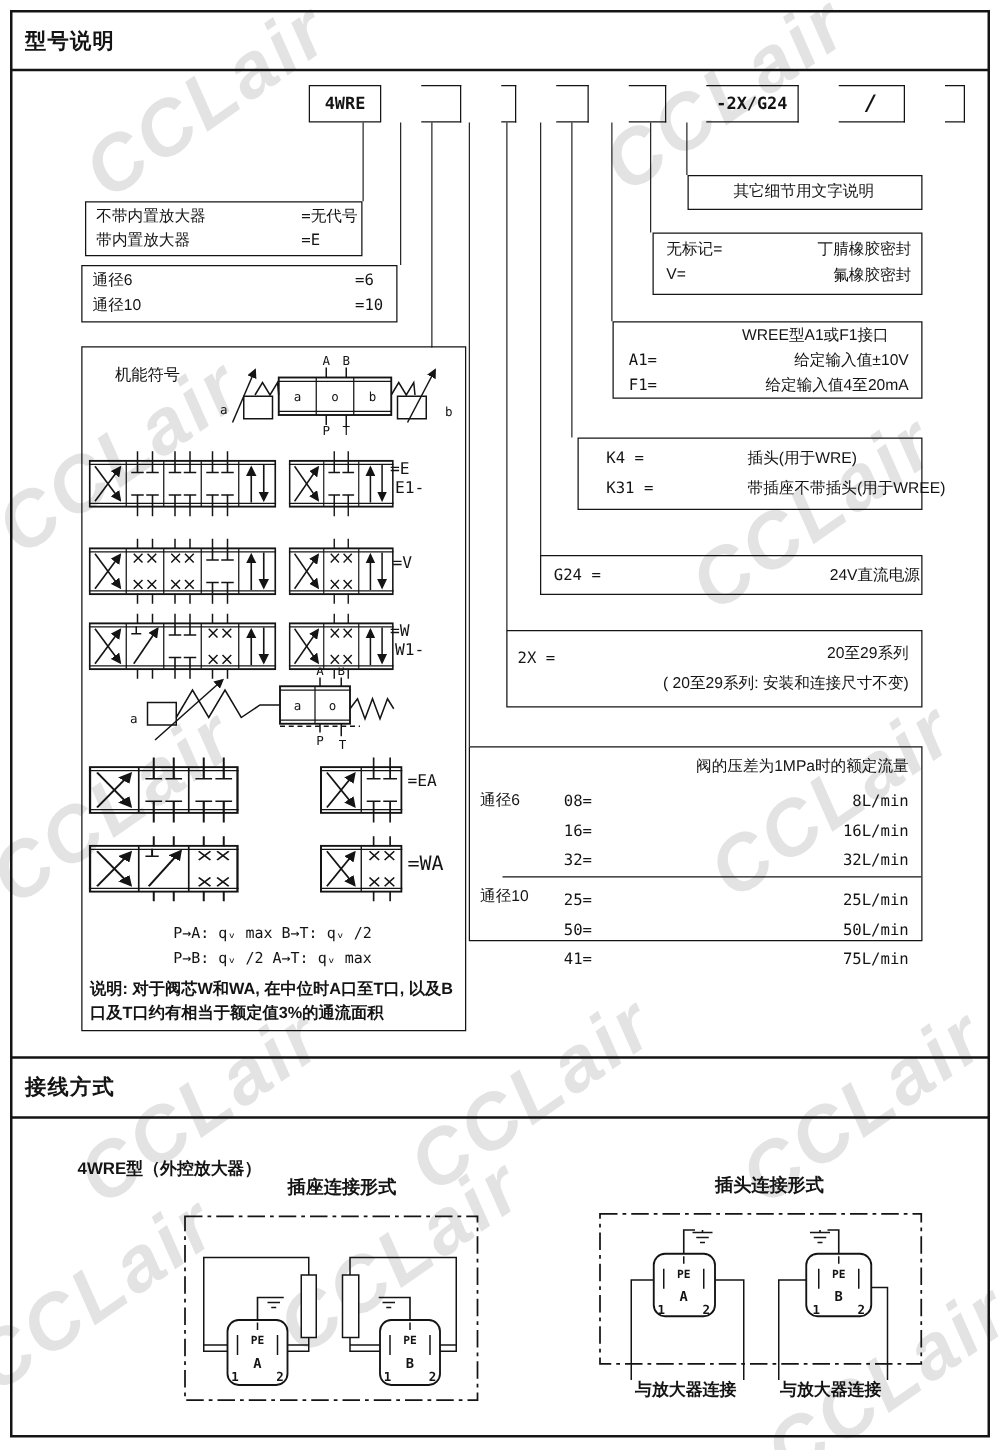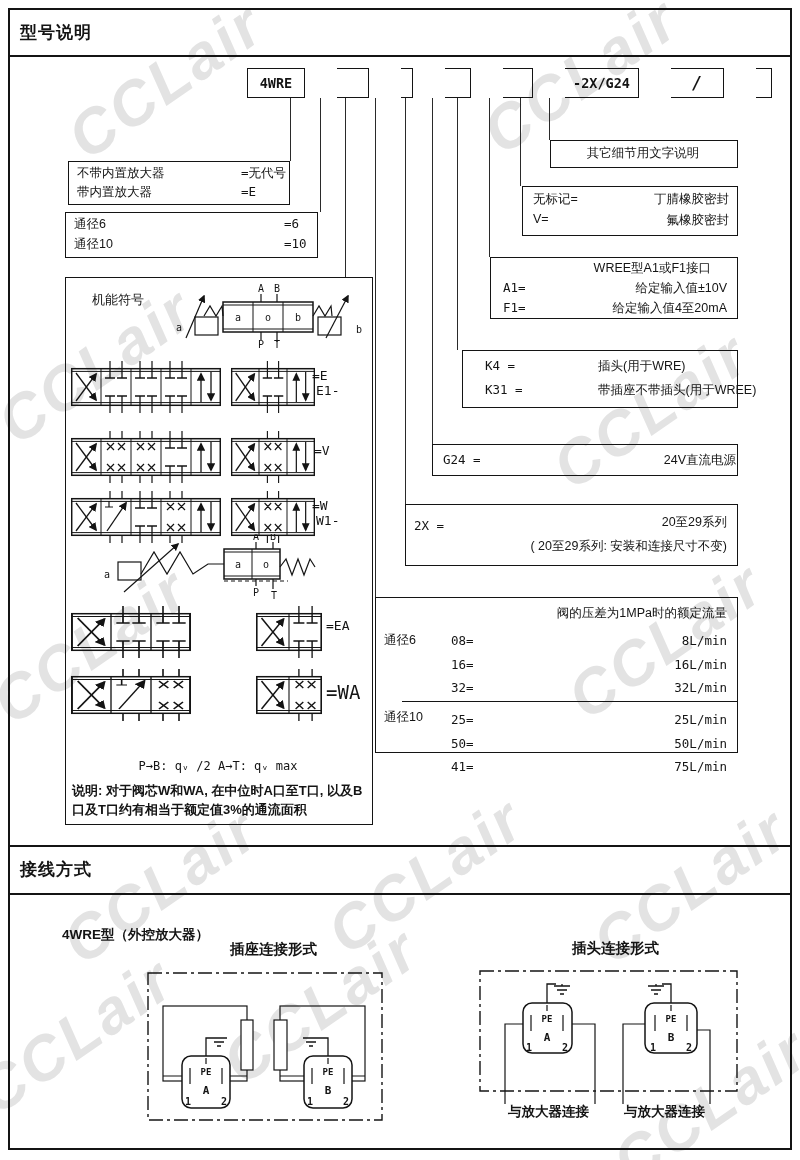--- a/index.html
+++ b/index.html
@@ -272,22 +272,23 @@
         <use href="#spool2EA"></use>
       </svg>
     <div class="t mono" style="left:260px;top:340px;font-size:13px">=EA</div>
 
     <svg class="abs" style="left:5px;top:390px" width="120" height="54" viewBox="0 -8 90 54" preserveAspectRatio="none">
         <use href="#spool3WA"></use>
       </svg>
     <svg class="abs" style="left:190px;top:390px" width="66" height="54" viewBox="0 -8 60 54" preserveAspectRatio="none">
         <use href="#spool2WA"></use>
       </svg>
-    <div class="t mono" style="left:260px;top:403px;font-size:19px">=WA</div>
-
+    <div class="t mono" style="left:260px;top:403px;font-size:16px">=WA</div>
+
+    <div class="t mono" style="left:0;top:461px;width:304px;text-align:center;font-size:12px">P→A: qᵥ max   B→T: qᵥ /2</div>
     <div class="t mono" style="left:0;top:481px;width:304px;text-align:center;font-size:12px">P→B: qᵥ /2   A→T: qᵥ max</div>
     <div class="t b" style="left:6px;top:504px;width:292px;white-space:normal;font-size:13px;line-height:1.45">说明: 对于阀芯W和WA, 在中位时A口至T口, 以及B口及T口约有相当于额定值3%的通流面积</div>
   </div>
 
   <div class="box" style="left:550px;top:140px;width:188px;height:28px">
     <div class="t" style="left:0;top:4px;width:184px;text-align:center">其它细节用文字说明</div>
   </div>
 
   <div class="box" style="left:522px;top:186px;width:216px;height:50px">
     <div class="t" style="left:10px;top:4px">无标记=</div>

